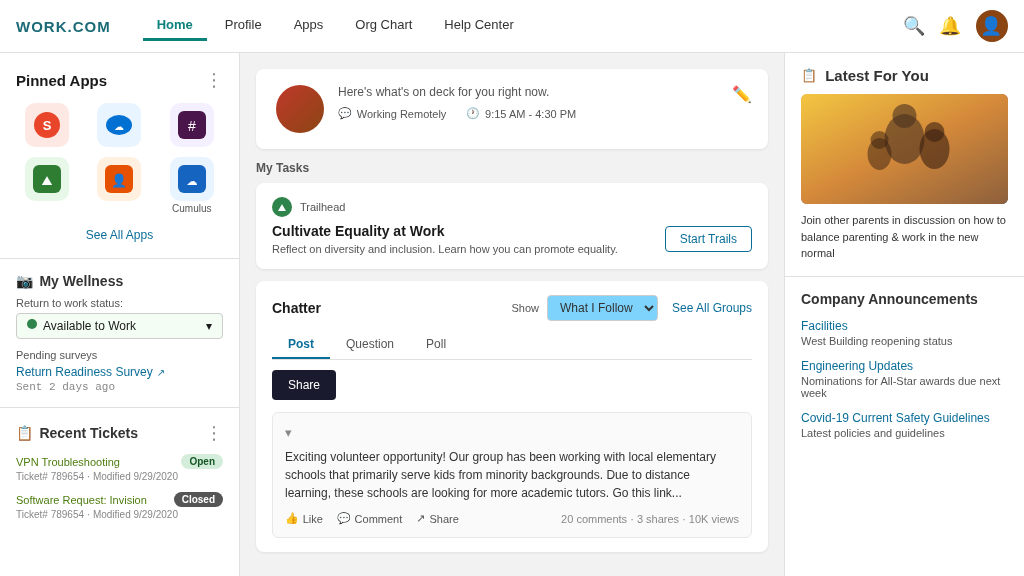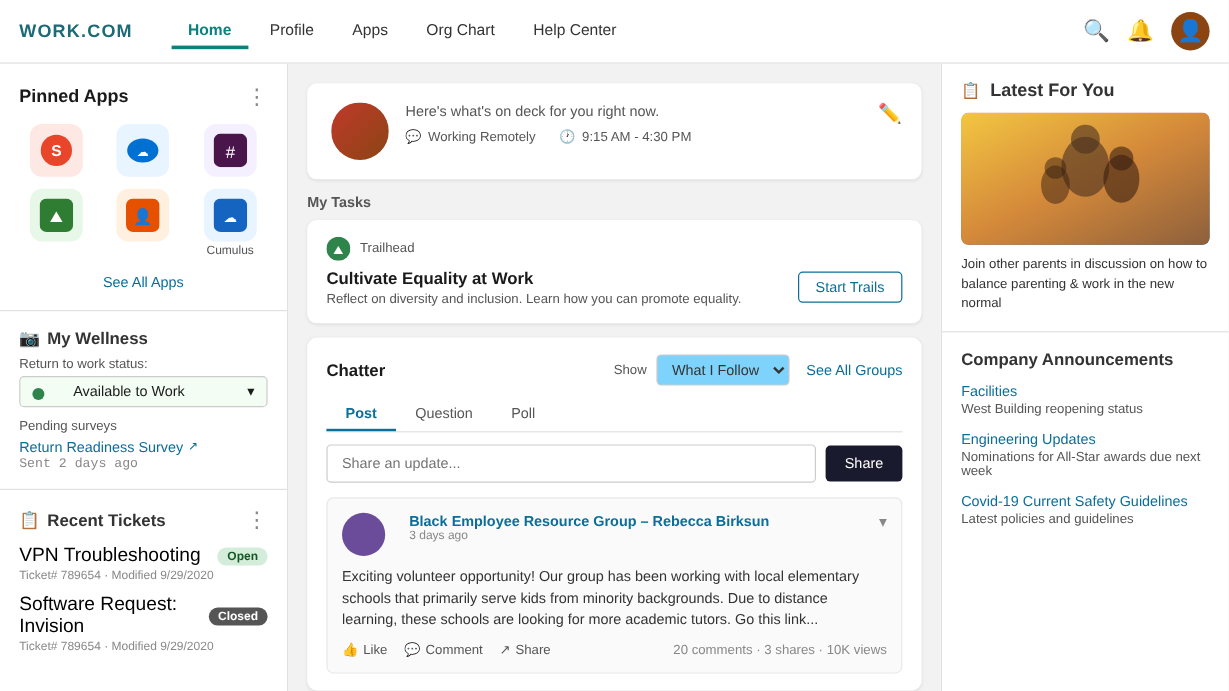--- a/index.html
+++ b/index.html
@@ -116,21 +116,21 @@
     .pending-label { font-size: 11px; color: #555; margin-bottom: 4px; }
     .survey-link { color: #0b6e99; font-size: 12px; cursor: pointer; display: flex; align-items: center; gap: 4px; }
     .survey-sent { font-size: 11px; color: #888; margin-top: 2px; font-family: Liberation Mono, monospace; }
 
     
     .tickets-section { padding: 14px 16px; }
     .tickets-header { display: flex; align-items: center; justify-content: space-between; margin-bottom: 10px; }
     .tickets-title { font-size: 14px; font-weight: 600; display: flex; align-items: center; gap: 6px; }
     .ticket-item { margin-bottom: 10px; }
     .ticket-row { display: flex; align-items: center; justify-content: space-between; }
-    .ticket-name { font-size: 16px; font-weight: 500; color: #000000; }
+    .ticket-name { font-size: 11px; font-weight: 500; color: #4d7c0f; }
     .ticket-meta { font-size: 10px; color: #888; margin-top: 2px; }
     .badge {
       border-radius: 12px; font-size: 10px; font-weight: 600; padding: 2px 8px; white-space: nowrap;
     }
     .badge-open { background: #d4edda; color: #155724; }
     .badge-closed { background: #555; color: #fff; }
 
     
     .center-panel {
       flex: 1;
@@ -355,21 +355,21 @@
       <div class="see-all-apps">See All Apps</div>
     </div>
 
     <div class="wellness-section">
       <div class="wellness-title">
         <span>📷</span>
         <span>My Wellness</span>
       </div>
       <div class="return-status-label">Return to work status:</div>
       <div class="available-badge">
-        <span style="display:flex;align-items:flex-end;gap:24px;">
+        <span style="display:flex;align-items:flex-start;gap:6px;">
           <span class="available-dot"></span>
           <span>Available to Work</span>
         </span>
         <span>▾</span>
       </div>
       <div class="pending-surveys">
         <div class="pending-label">Pending surveys</div>
         <div class="survey-link">
           <span>Return Readiness Survey</span>
           <span style="font-size:10px;">↗</span>
@@ -456,33 +456,25 @@
           </div>
           <span class="see-all-groups">See All Groups</span>
         </div>
       </div>
       <div class="chatter-tabs">
         <span class="chatter-tab active">Post</span>
         <span class="chatter-tab">Question</span>
         <span class="chatter-tab">Poll</span>
       </div>
       <div class="post-input-wrap">
-        <input class="post-input" type="text" placeholder="Share an update..." style="">
         <button class="share-btn">Share</button>
       </div>
 
       <div class="chatter-post">
         <div class="post-header">
-          <div style="display:flex;align-items:flex-start;gap:10px;">
-            <div class="post-avatar"></div>
-            <div class="post-meta">
-              <div class="post-group">Black Employee Resource Group – Rebecca Birksun</div>
-              <div class="post-time">3 days ago</div>
-            </div>
-          </div>
           <span style="color:#888;cursor:pointer;">▾</span>
         </div>
         <div class="post-body">Exciting volunteer opportunity! Our group has been working with local elementary schools that primarily serve kids from minority backgrounds. Due to distance learning, these schools are looking for more academic tutors. Go this link...</div>
         <div class="post-footer">
           <div class="post-actions">
             <span class="post-action">
               <span>👍</span>
               <span>Like</span>
             </span>
             <span class="post-action">

